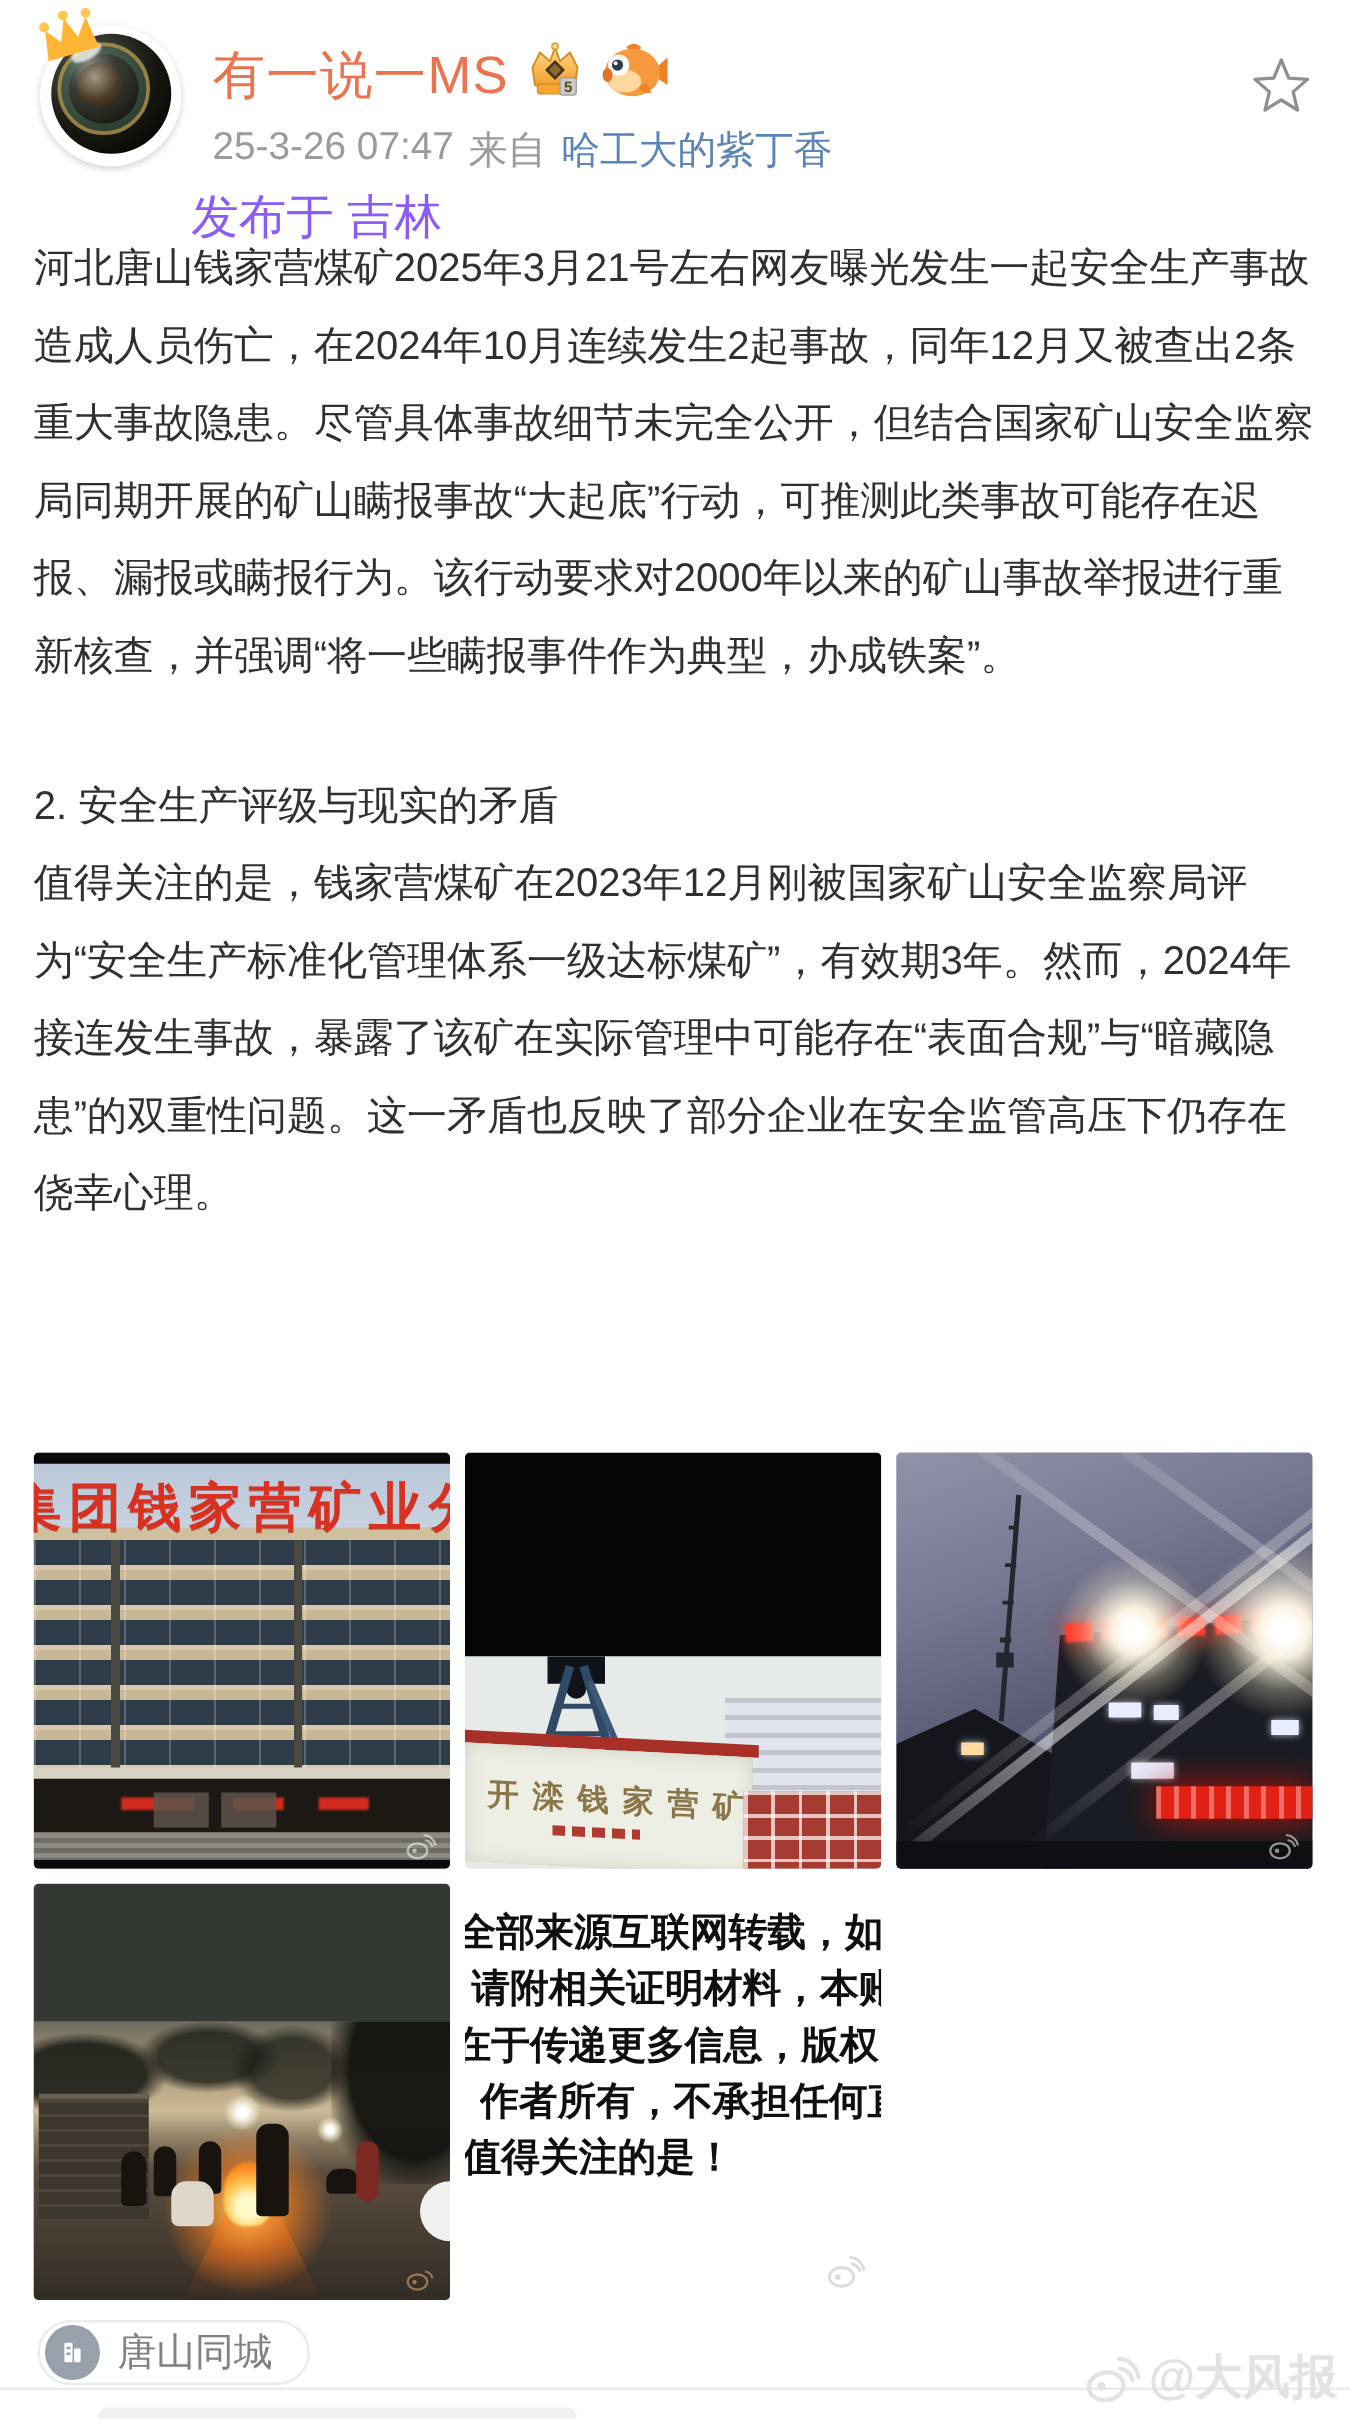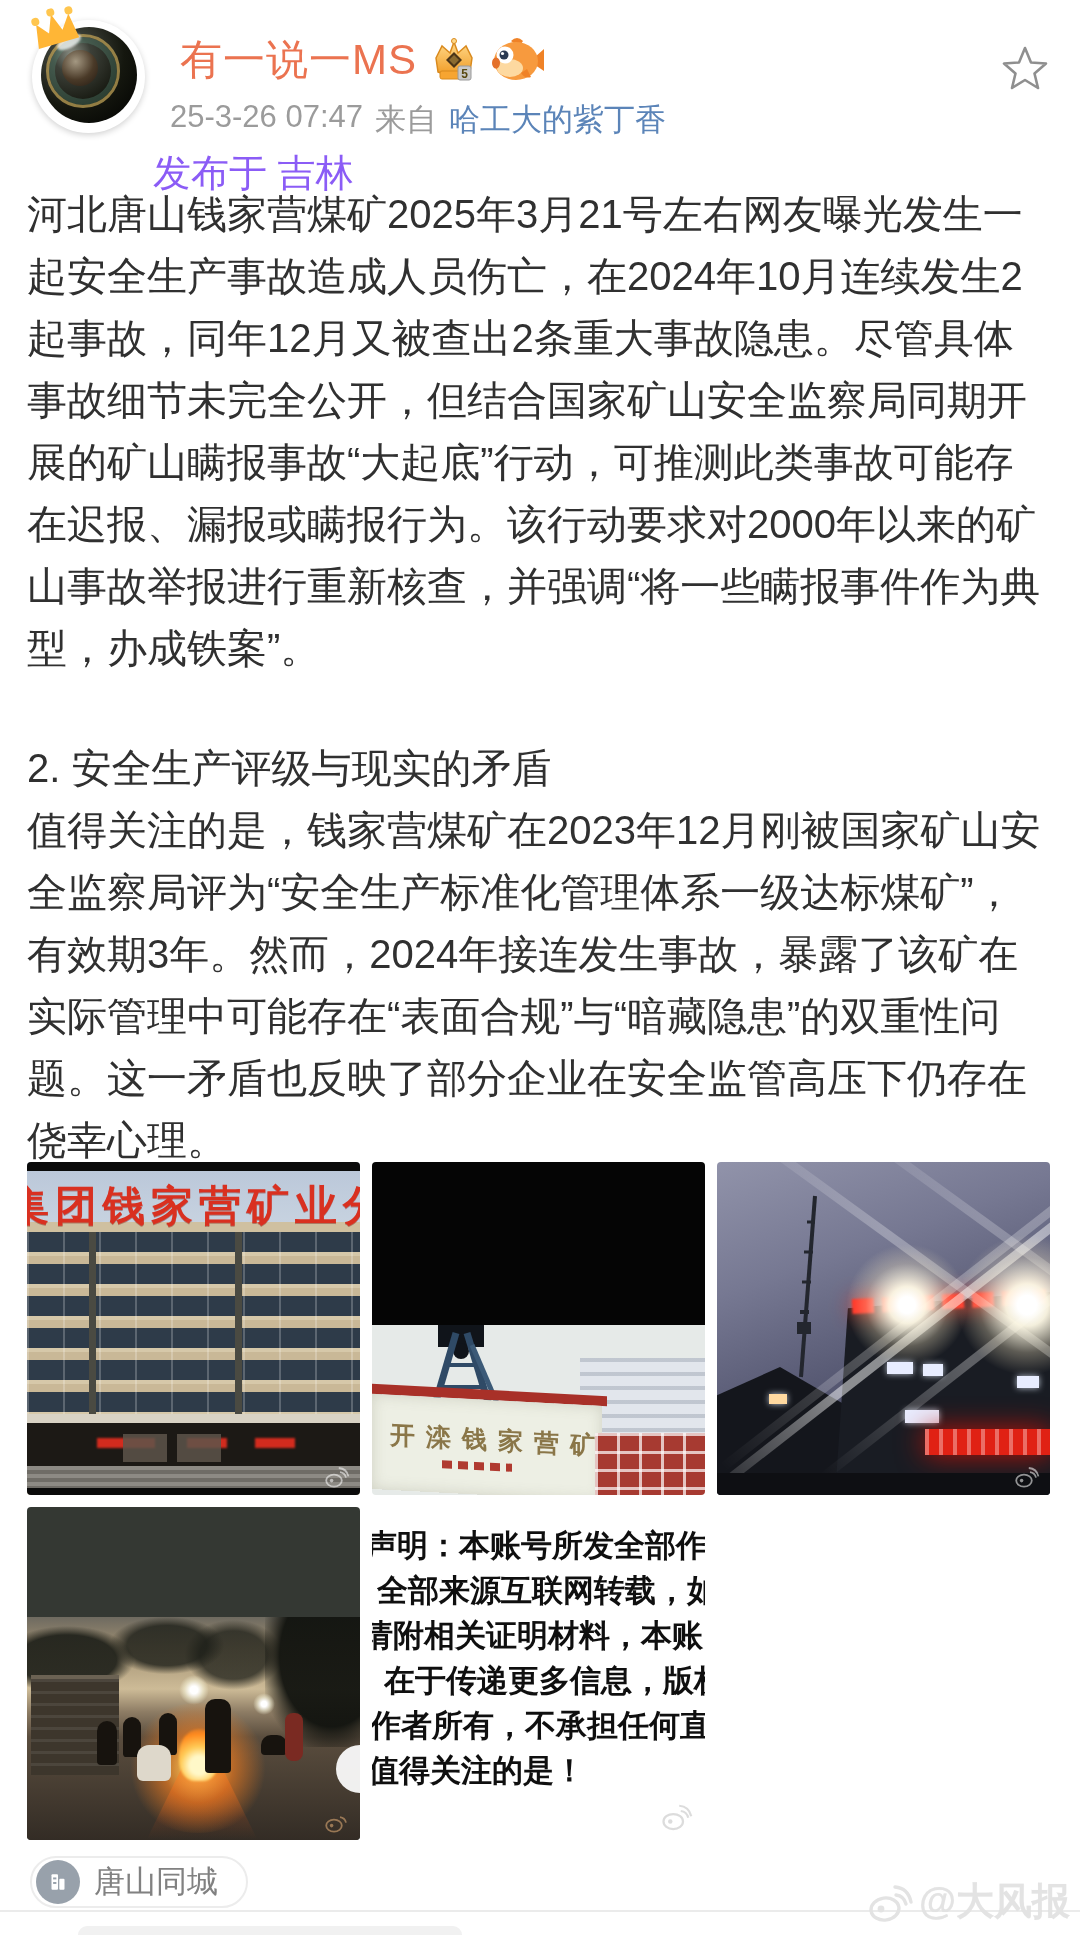--- a/index.html
+++ b/index.html
@@ -12,29 +12,29 @@
   .lens{position:absolute;left:9px;top:7px;width:96px;height:96px;border-radius:50%;
         background:radial-gradient(circle at 32% 28%, #8a8f85 0%, #3c4038 20%, #15170f 55%, #000 100%);}
   .lens-ring1{position:absolute;left:14px;top:14px;width:68px;height:68px;border-radius:50%;
         border:3px solid rgba(190,160,85,.75);box-shadow:inset 0 0 0 6px rgba(90,140,120,.35);}
   .lens-core{position:absolute;left:30px;top:30px;width:36px;height:36px;border-radius:50%;
         background:radial-gradient(circle at 38% 32%, #a49882 0%, #4a3a28 55%, #241a12 100%);}
   .lens-glint{position:absolute;left:24px;top:16px;width:26px;height:12px;border-radius:50%;
         background:rgba(255,255,255,.75);transform:rotate(-28deg);filter:blur(1px);}
   .crown{position:absolute;left:-4px;top:-12px;transform:rotate(-16deg);}
 
-  .name-row{position:absolute;left:180px;top:32px;height:56px;display:flex;align-items:center;gap:12px;}
+  .name-row{position:absolute;left:170px;top:32px;height:56px;display:flex;gap:12px;}
   .username{font-size:42px;color:#eb7350;letter-spacing:1px;}
   .meta-row{position:absolute;left:170px;top:99px;font-size:31px;color:#9b9b9b;display:flex;gap:12px;}
   .meta-link{color:#5b84b8;text-decoration:none;}
   .meta-row2{position:absolute;left:153px;top:148px;font-size:38px;color:#8b5cf6;}
   .star{position:absolute;left:1001px;top:44px;width:48px;height:48px;}
 
   
-  .post-text{position:absolute;left:27px;top:183px;width:1026px;font-size:40px;line-height:62px;color:#303030;}
+  .post-text{position:absolute;left:27px;top:183px;width:1026px;font-size:32px;line-height:62px;color:#303030;}
   .post-text p{margin:0;}
   .post-text .section-heading{margin-top:58px;}
 
   
   .image-grid{position:absolute;left:27px;top:1162px;width:1026px;display:grid;
               grid-template-columns:repeat(3,333px);grid-auto-rows:333px;gap:12px;}
   .cell{position:relative;overflow:hidden;border-radius:4px;background:#ddd;}
 
   
   .c1{background:linear-gradient(180deg,#b9c6d8 0,#c9d4e1 70px,#c9b897 70px);}
@@ -307,21 +307,20 @@
         <div class="uicircle"></div>
       </div>
       <svg class="cam-mark" width="30" height="24" viewBox="0 0 46 40">
         <ellipse cx="18" cy="26" rx="13" ry="10" fill="none" stroke="#e8b27a" stroke-width="3"></ellipse>
         <circle cx="14" cy="26" r="3" fill="#e8b27a"></circle>
         <path d="M28 12 q8 1 10 9" stroke="#e8b27a" stroke-width="3" fill="none"></path>
       </svg>
     </div>
 
     <div class="cell c5">
-      <div class="dline">声明：本账号所发全部作</div>
       <div class="dline">全部来源互联网转载，如</div>
       <div class="dline">请附相关证明材料，本账</div>
       <div class="dline">在于传递更多信息，版权</div>
       <div class="dline">作者所有，不承担任何直</div>
       <div class="dline">值得关注的是！</div>
       <svg class="faintlogo" width="36" height="30" viewBox="0 0 46 40">
         <ellipse cx="18" cy="26" rx="13" ry="10" fill="none" stroke="#d4d4d4" stroke-width="3"></ellipse>
         <circle cx="14" cy="26" r="3" fill="#d4d4d4"></circle>
         <path d="M28 12 q8 1 10 9" stroke="#d4d4d4" stroke-width="3" fill="none"></path>
         <path d="M26 5 q13 1 16 14" stroke="#d4d4d4" stroke-width="3" fill="none"></path>

